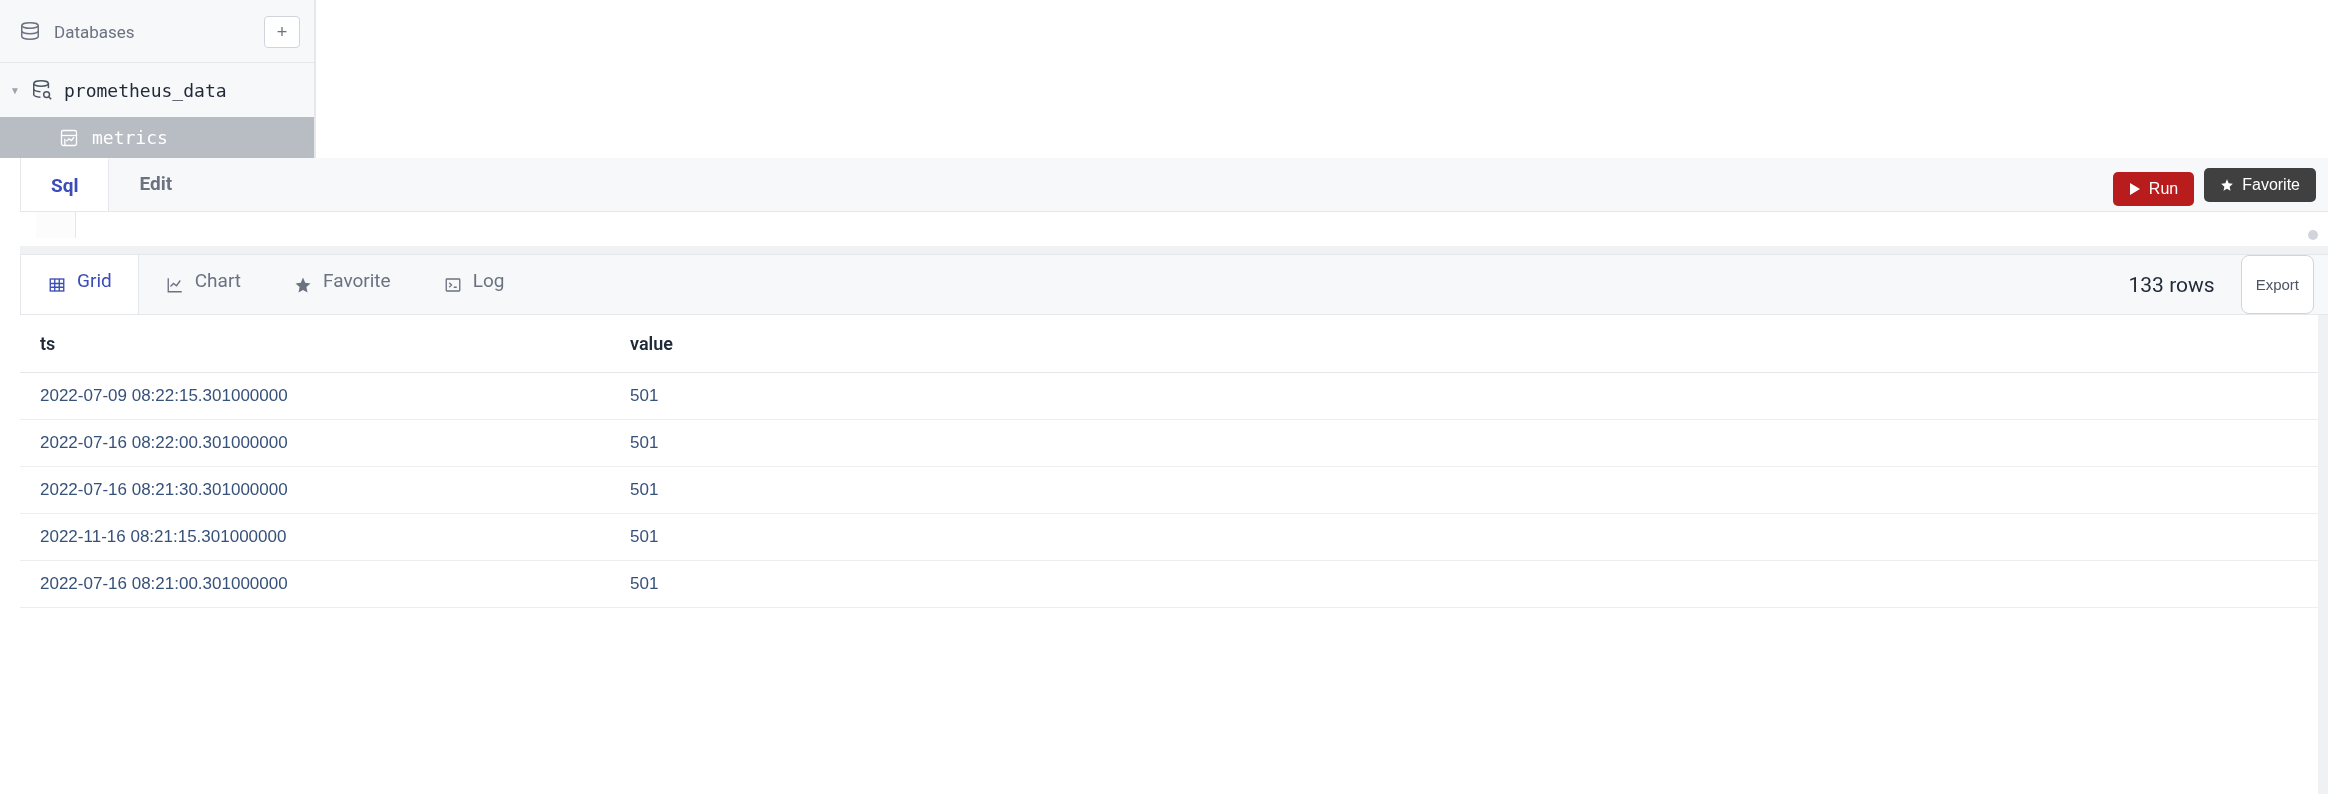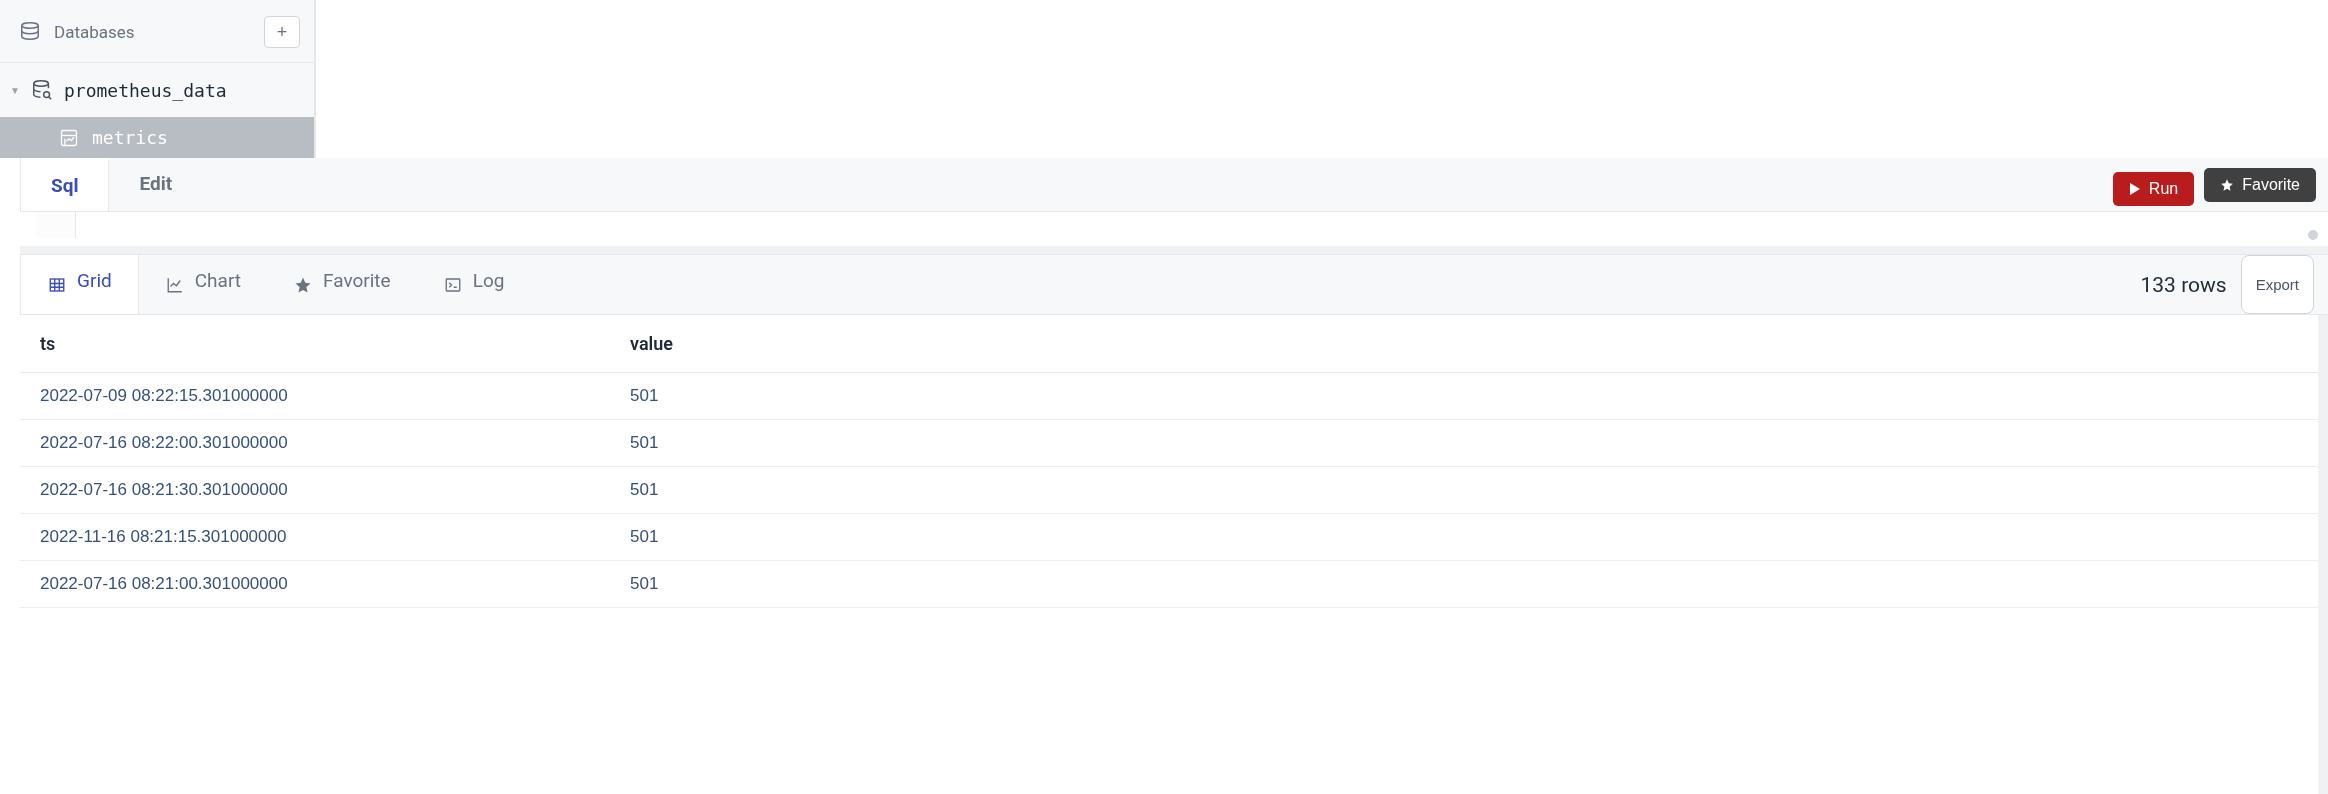--- a/index.html
+++ b/index.html
@@ -197,21 +197,21 @@
       cursor: pointer;
     }
     .result-tab.active {
       color: #3b4db8;
       background: #fff;
       border-right: 1px solid #e5e7eb;
     }
     .results-right {
       display: flex;
       align-items: center;
-      gap: 14px;
+      gap: 26px;
       padding-right: 14px;
     }
     .row-count {
       font-size: 21px;
       color: #1f2937;
     }
     .export-btn {
       padding: 20px 14px;
       border: 1px solid #d1d5db;
       border-radius: 8px;

